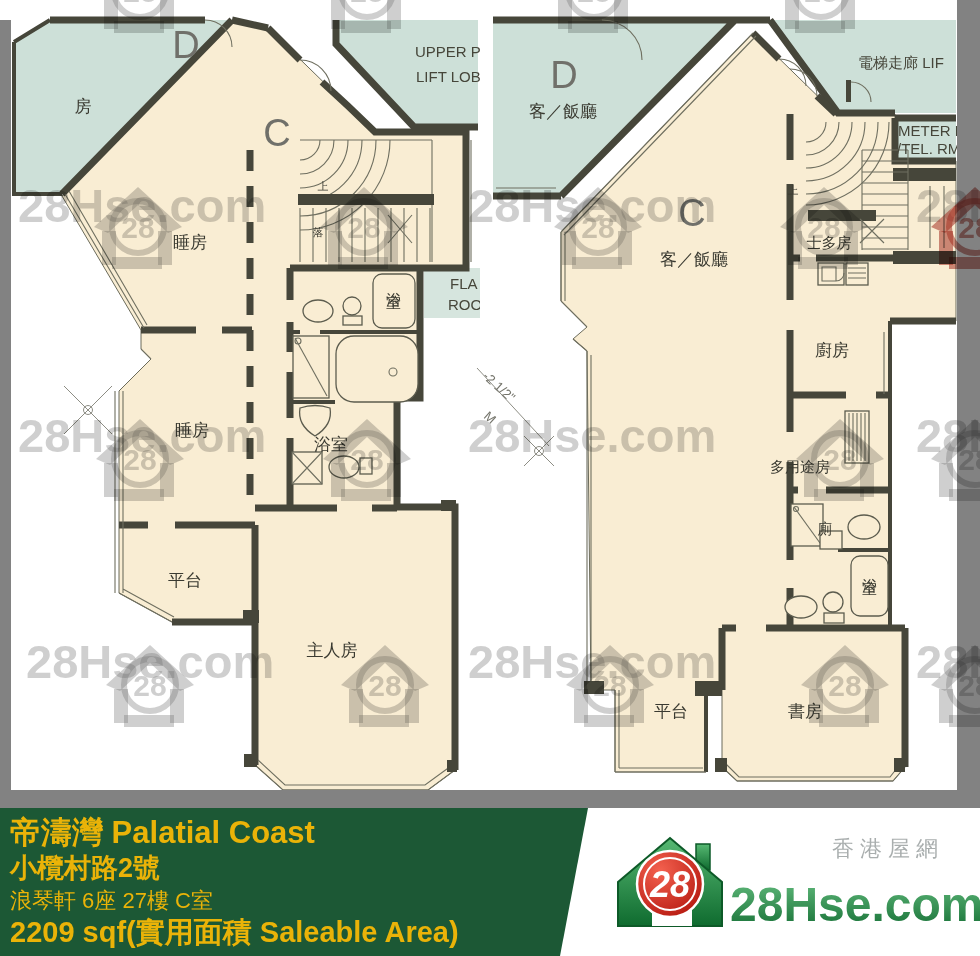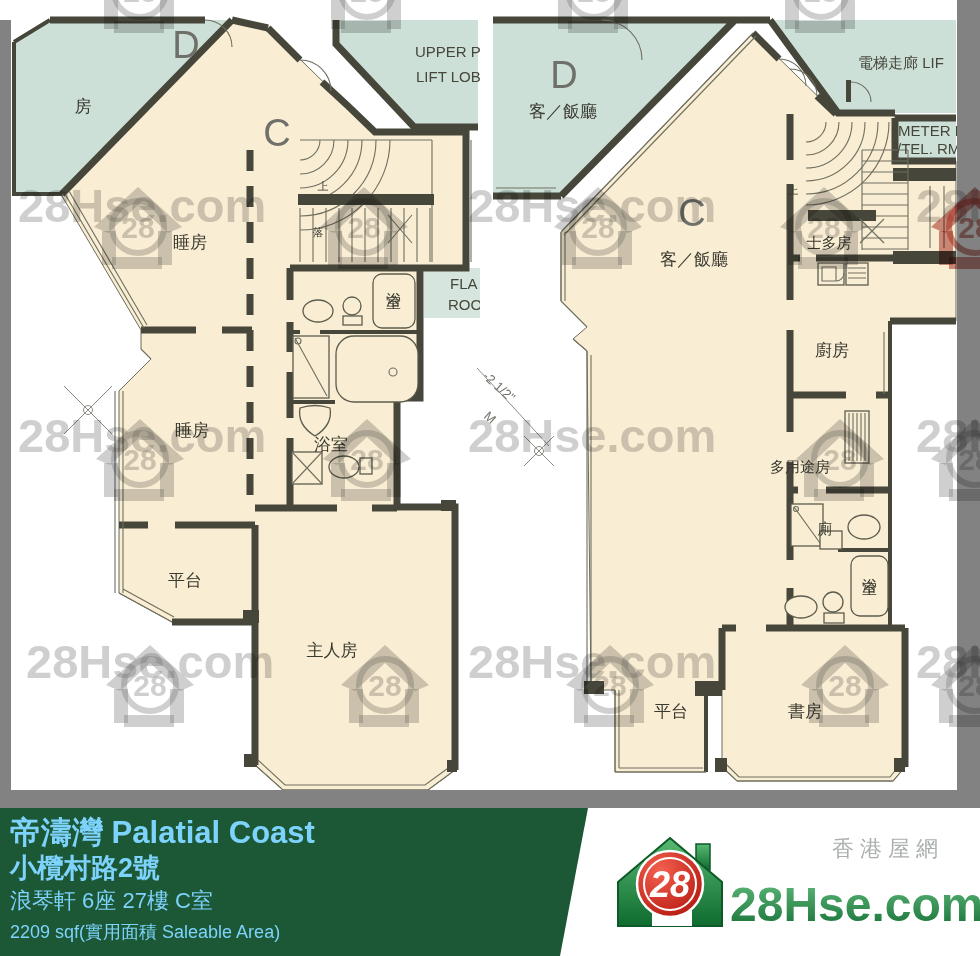--- a/index.html
+++ b/index.html
@@ -27,25 +27,25 @@
   
   .strip{position:absolute;background:#828282;z-index:2;}
   
   .wm{position:absolute;left:0;top:0;width:980px;height:810px;z-index:4;pointer-events:none;mix-blend-mode:multiply;}
   .wmu{color:rgba(108,108,108,.33);}
   .wmu-red{color:rgba(168,52,44,.55);}
   .wmtxt{font-size:47px;font-weight:bold;fill:currentColor;}
   
   .footer{position:absolute;left:0;top:808px;width:980px;height:148px;background:#fff;z-index:6;}
   .footer-green{position:absolute;left:0;top:0;width:980px;height:148px;background:#1c5835;
-      clip-path:polygon(0 0,588px 0,560px 148px,0 148px);color:#7dd3fc;padding:6px 0 0 10px;box-sizing:border-box;}
+      clip-path:polygon(0 0,588px 0,560px 148px,0 148px);color:#eab308;padding:6px 0 0 10px;box-sizing:border-box;}
   .fl1{font-size:31px;font-weight:bold;line-height:37px;}
   .fl2{font-size:27px;font-weight:bold;line-height:34px;}
   .fl3{font-size:22px;font-weight:normal;line-height:32px;}
-  .fl4{font-size:18px;font-weight:normal;line-height:30px;}
+  .fl4{font-size:29px;font-weight:bold;line-height:30px;}
   .footer-logo{position:absolute;left:608px;top:18px;width:372px;height:120px;}
 </style>
 </head>
 <body>
 
 <div class="stage">
 
   <svg class="plan-svg" width="980" height="810" viewBox="0 0 980 810">
     <defs>
       <clipPath id="clipL">

